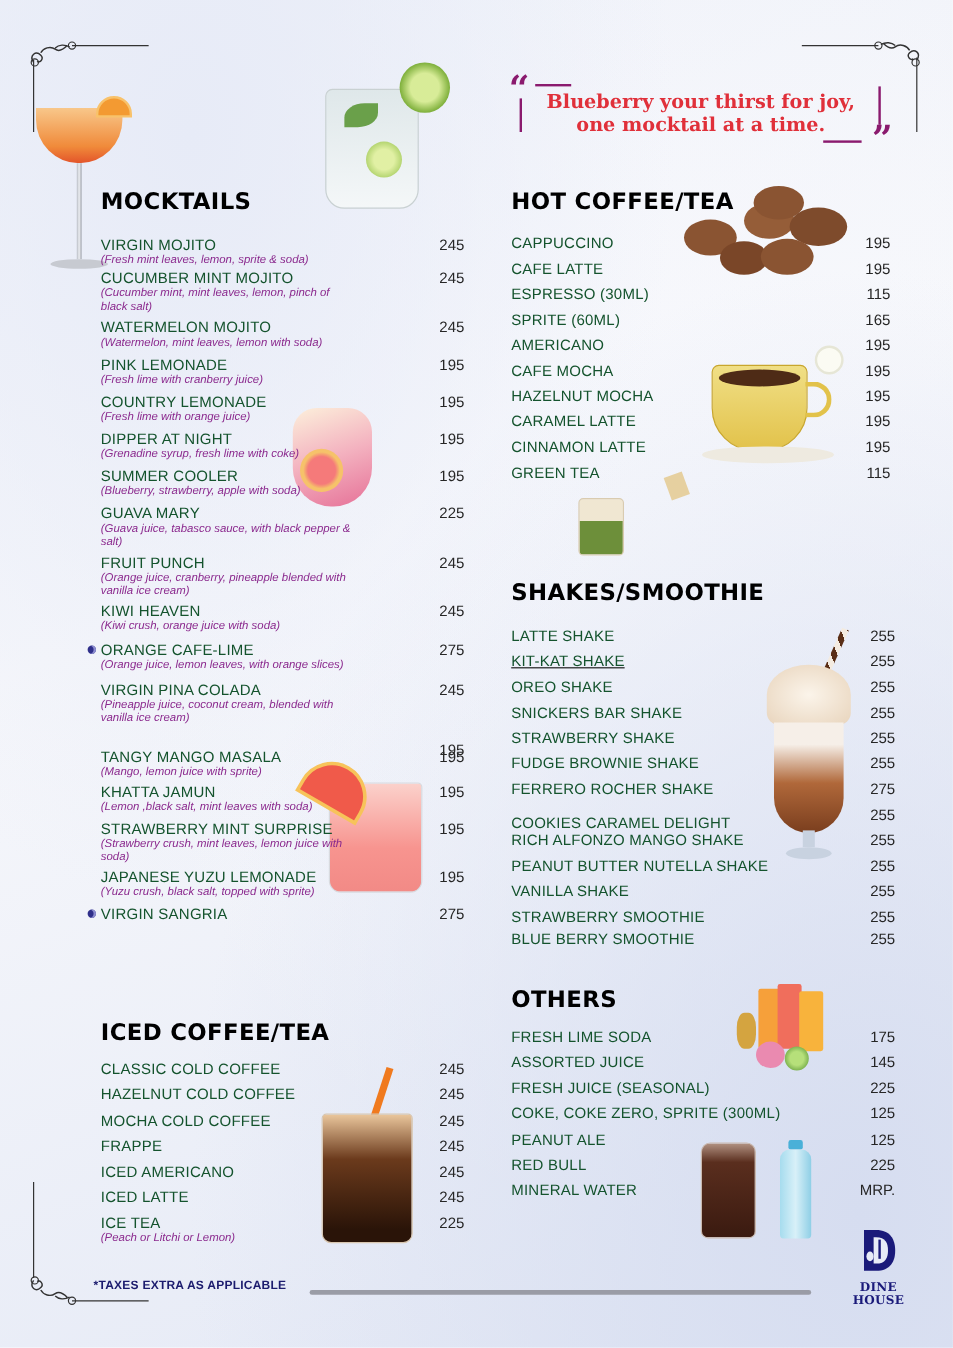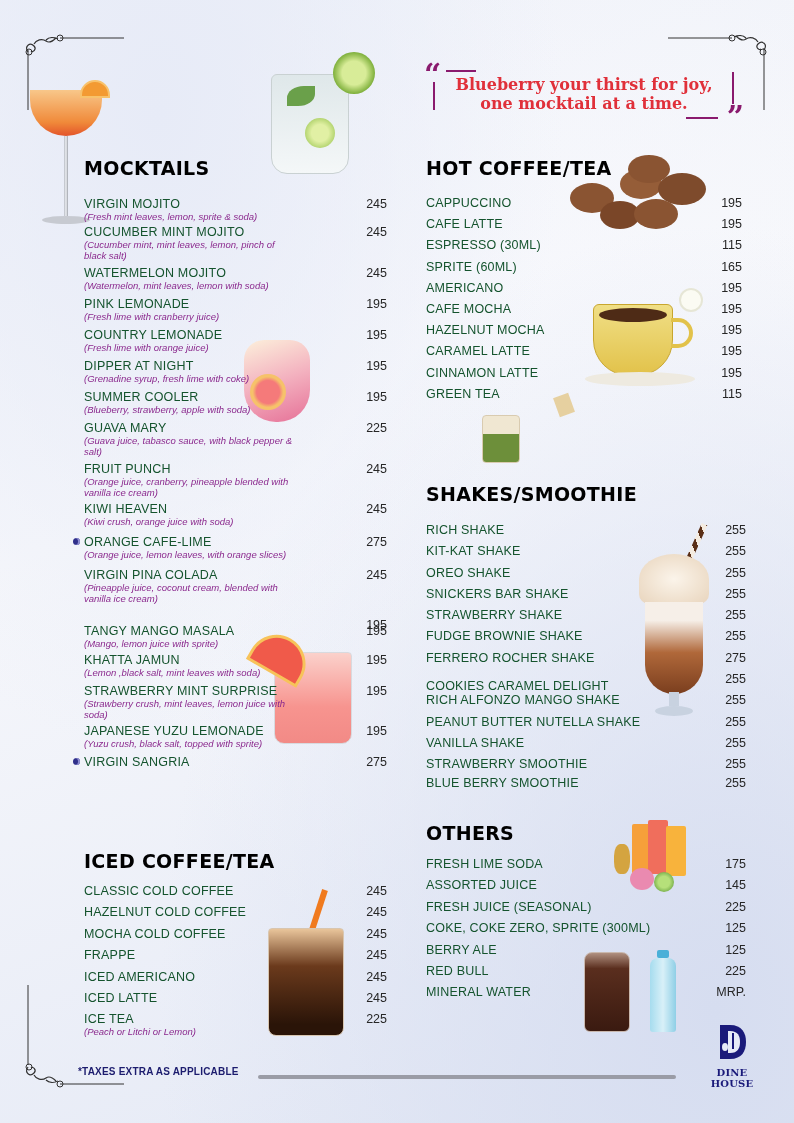--- a/index.html
+++ b/index.html
@@ -395,24 +395,24 @@
     </div>
   <div class="item" style="height:21.2px;">
       <span class="name">GREEN TEA</span>
       <span class="price">115</span>
     </div>
 </div>
 
 <div class="section-title" style="left:426px; top:483px;">SHAKES/SMOOTHIE</div>
 <div class="list" style="left:426px; top:523px; width:320px;">
   <div class="item" style="height:21.3px;">
-      <span class="name">RICH SHAKE</span>
-      <span class="price">255</span>
-    </div>
-  <div class="item" style="height:21.3px;">
+      <span class="name">LATTE SHAKE</span>
+      <span class="price">255</span>
+    </div>
+  <div class="item" style="height:21.3px;text-decoration:underline;">
       <span class="name">KIT-KAT SHAKE</span>
       <span class="price">255</span>
     </div>
   <div class="item" style="height:21.3px;">
       <span class="name">OREO SHAKE</span>
       <span class="price">255</span>
     </div>
   <div class="item" style="height:21.3px;">
       <span class="name">SNICKERS BAR SHAKE</span>
       <span class="price">255</span>
@@ -467,21 +467,21 @@
     </div>
   <div class="item" style="height:21.4px;">
       <span class="name">FRESH JUICE (SEASONAL)</span>
       <span class="price">225</span>
     </div>
   <div class="item" style="height:21.4px;">
       <span class="name">COKE, COKE ZERO, SPRITE (300ML)</span>
       <span class="price">125</span>
     </div>
   <div class="item" style="height:21.4px;">
-      <span class="name">BERRY ALE</span>
+      <span class="name">PEANUT ALE</span>
       <span class="price">125</span>
     </div>
   <div class="item" style="height:21.4px;">
       <span class="name">RED BULL</span>
       <span class="price">225</span>
     </div>
   <div class="item" style="height:21.4px;">
       <span class="name">MINERAL WATER</span>
       <span class="price">MRP.</span>
     </div>

